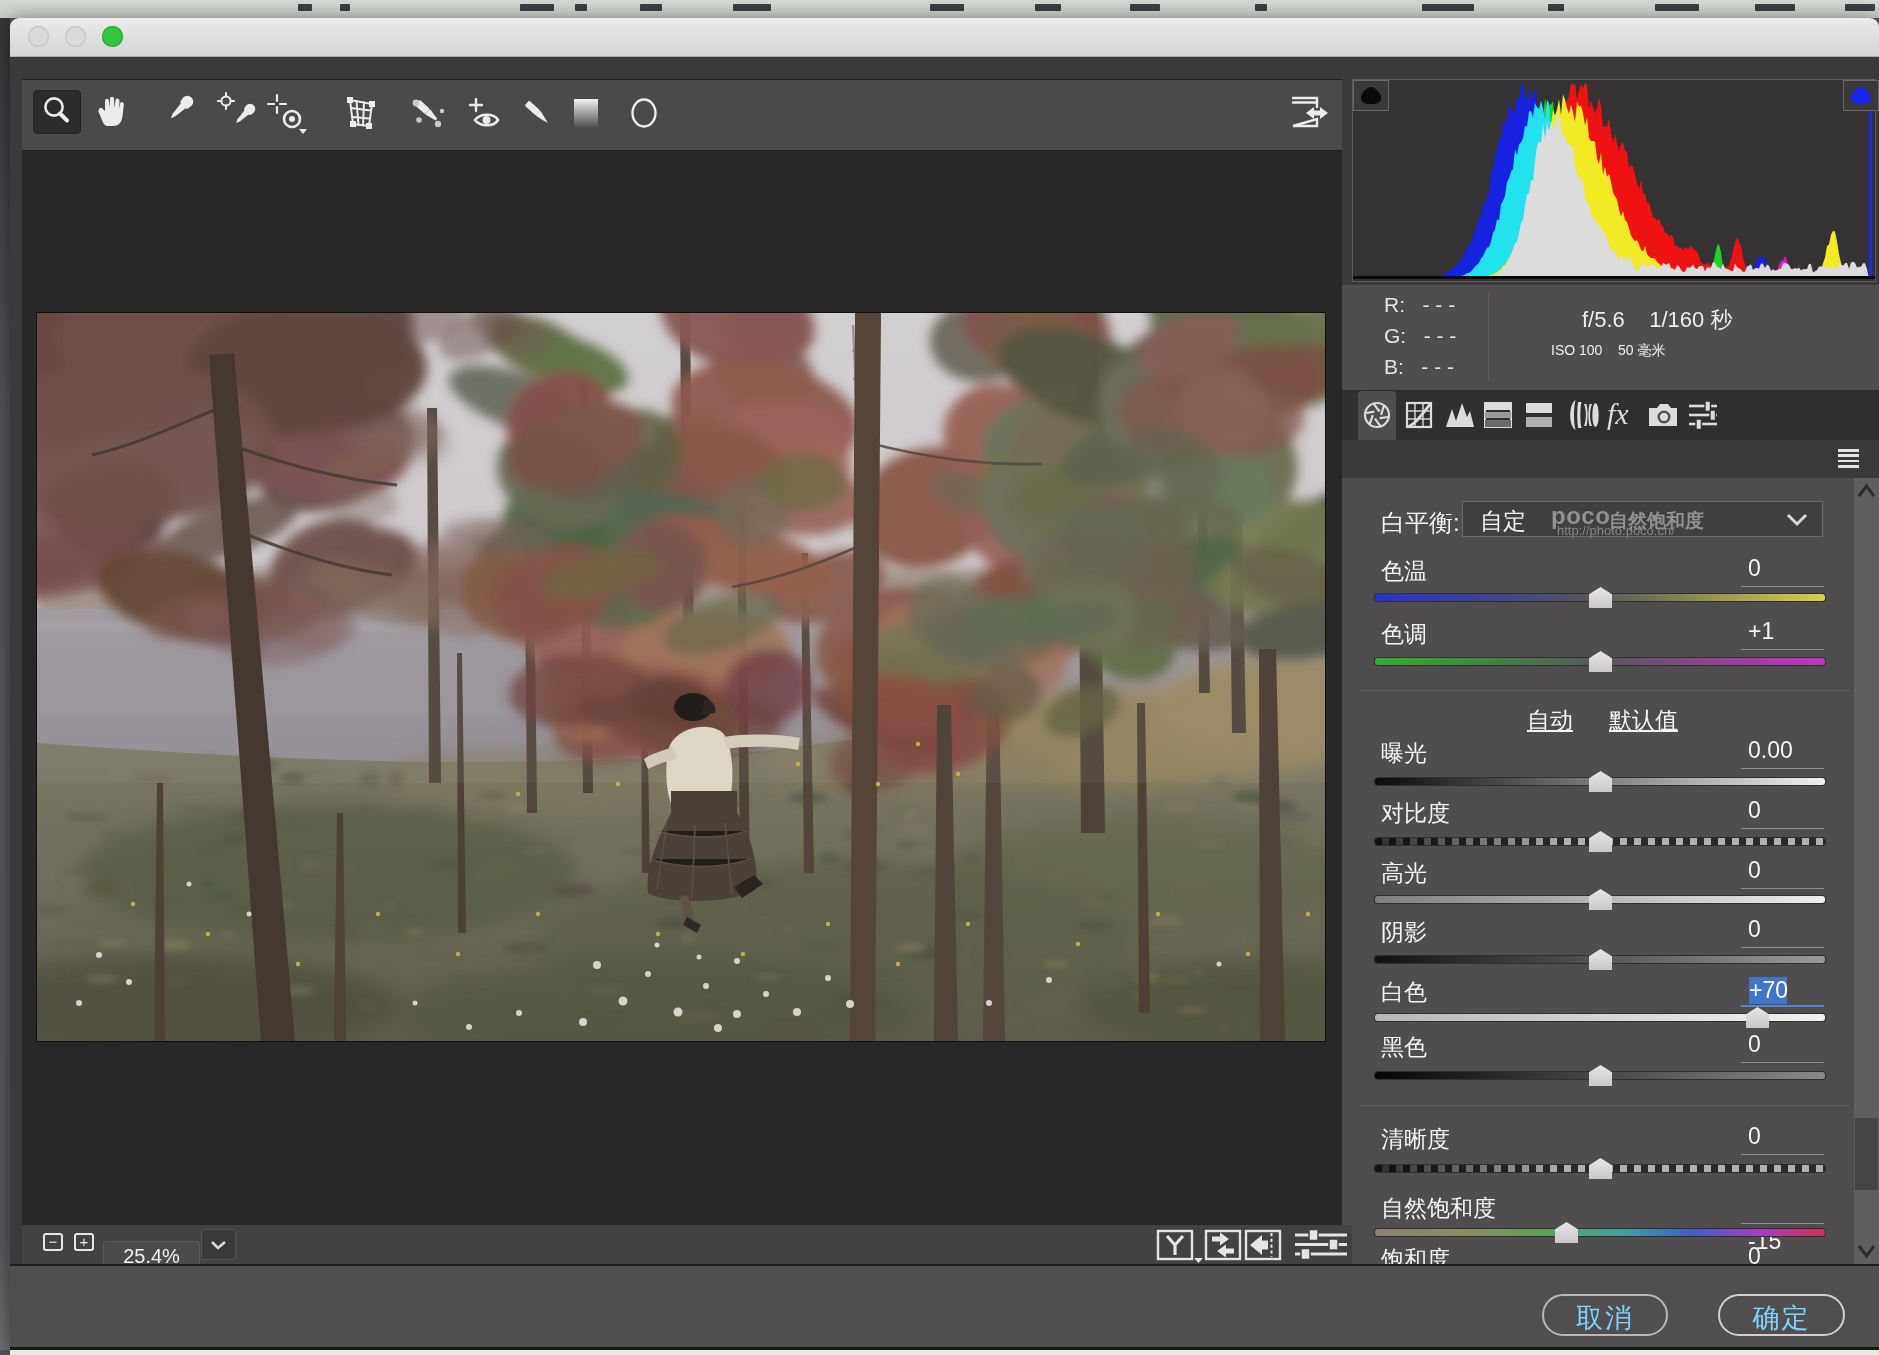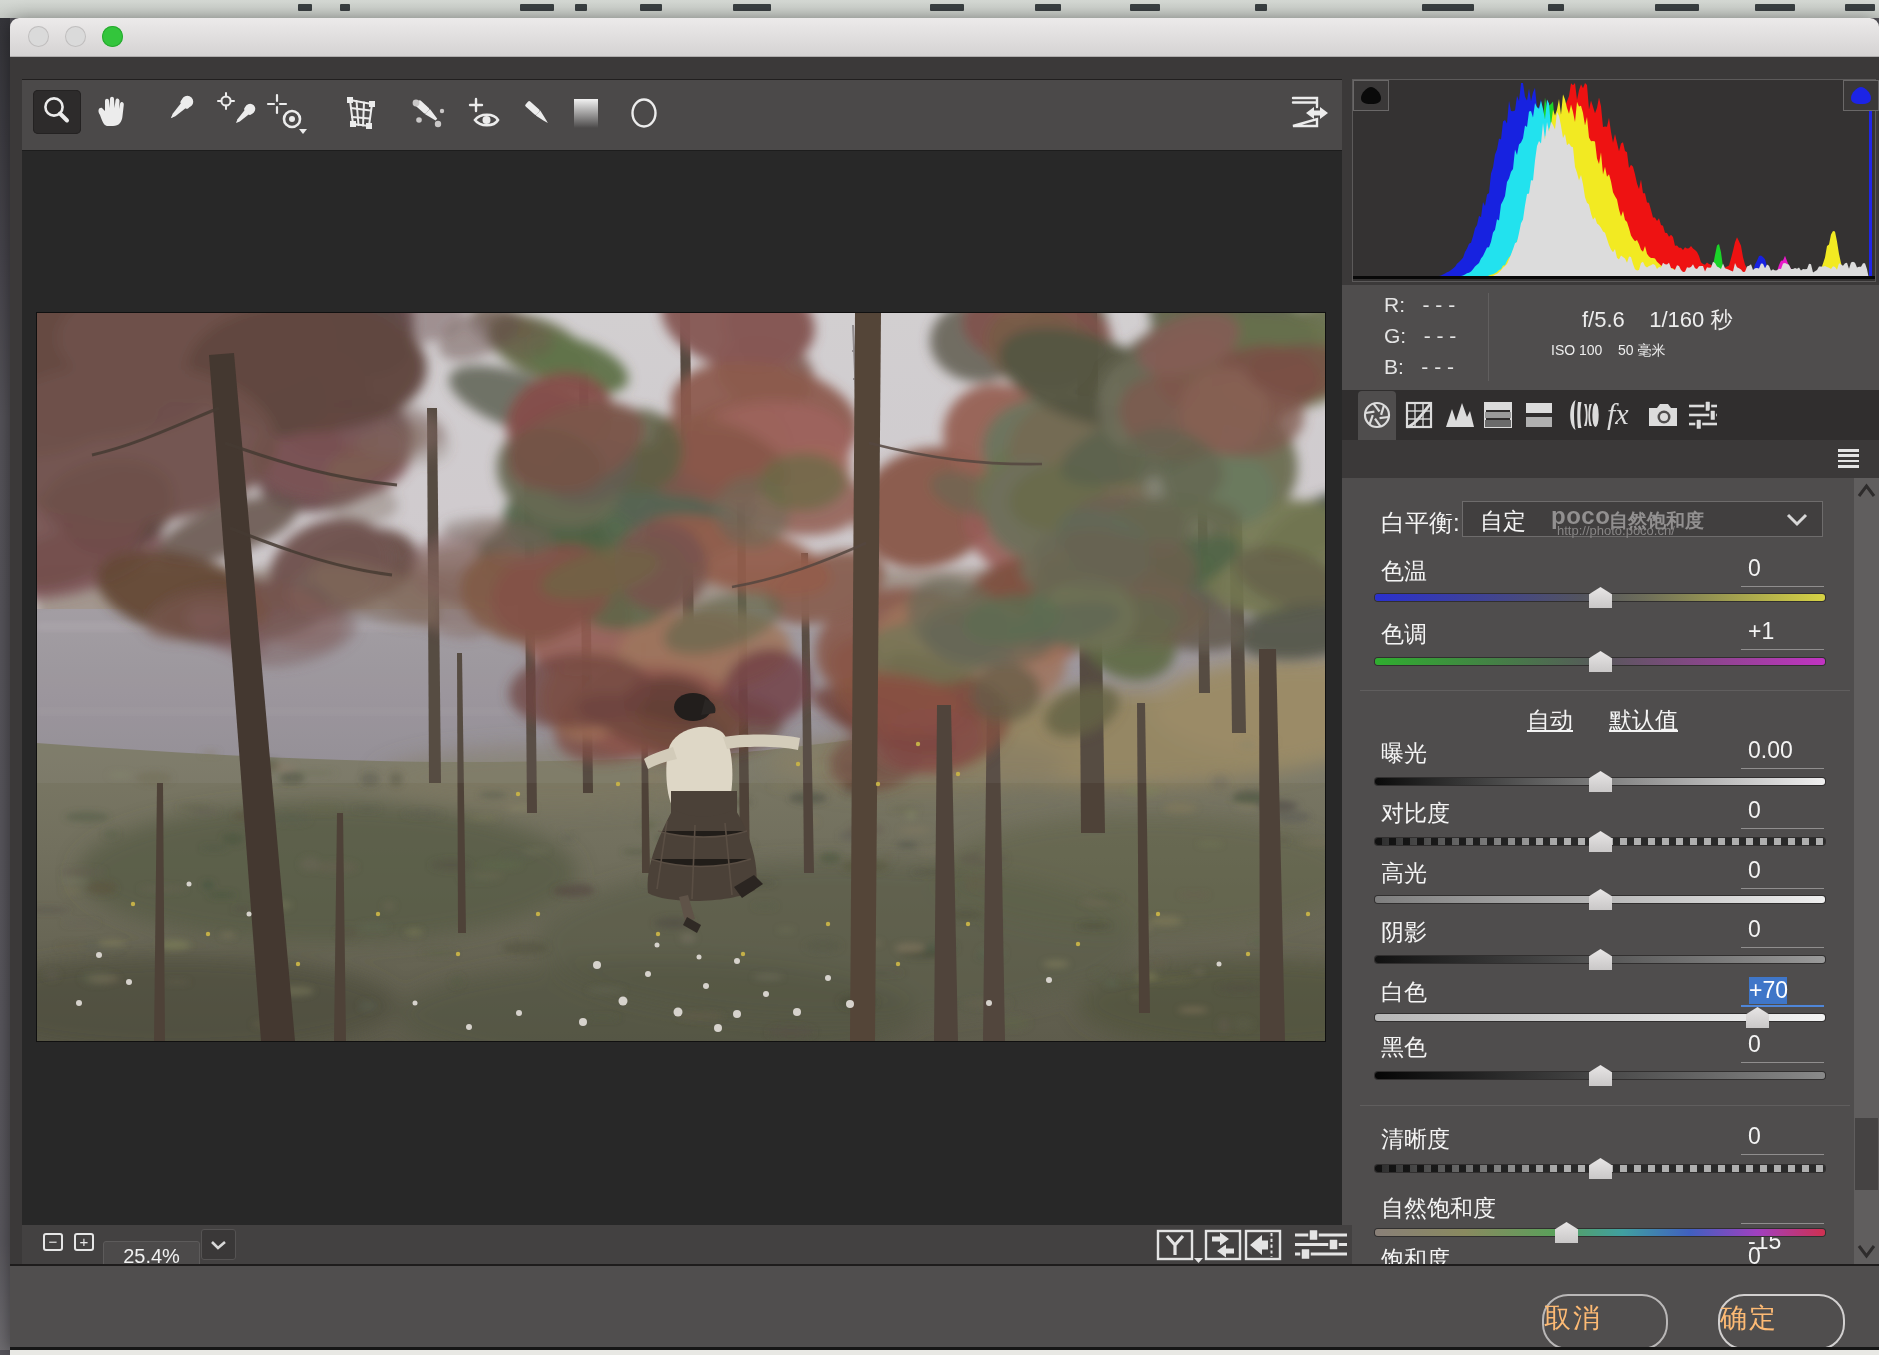--- a/index.html
+++ b/index.html
@@ -21,21 +21,21 @@
 #canvas{left:12px;top:132px;width:1330px;height:1075px;background:#282828;border-top:1px solid #1d1d1d;}
 #photo{left:15px;top:162px;width:1288px;height:728px;background:#d6d2d4;outline:1px solid #101010;}
 
 #statusrow{left:12px;top:1207px;width:1330px;height:39px;background:#434141;}
 .sqbtn{position:absolute;width:20px;height:18px;border:2px solid #e6e6e6;border-radius:3px;color:#e8e8e8;text-align:center;line-height:14px;font-size:15px;}
 #pctbox{left:81px;top:4px;width:97px;height:31px;background:#4c4a4a;border:1px solid #5d5b5b;border-radius:3px;color:#f0f0f0;font-size:20px;text-align:center;line-height:29px;margin-top:12px;}
 #pctdrop{left:179px;top:4px;width:35px;height:31px;background:#3a3838;border:1px solid #555353;border-radius:3px;}
 
 #sepline{left:0;top:1246px;width:1869px;height:2px;background:#1e1c1c;}
 #bottombar{left:0;top:1248px;width:1869px;height:81px;background:#504e4e;}
-.pill{position:absolute;top:28px;height:56px;border:2px solid #b9b7b7;border-radius:26px;color:#fdba74;font-size:27px;text-align:left;line-height:45px;letter-spacing:2px;}
+.pill{position:absolute;top:28px;height:42px;border:2px solid #b9b7b7;border-radius:26px;color:#7dd3fc;font-size:27px;text-align:center;line-height:45px;letter-spacing:2px;}
 #winbottom{left:0;top:1329px;width:1869px;height:3px;background:#161616;}
 
 #panel{left:1332px;top:61px;width:537px;height:1187px;background:#3b3939;}
 #histbox{left:10px;top:0px;width:524px;height:203px;background:#343232;border:1px solid #5c5a5a;}
 #clipL{left:11px;top:1px;width:36px;height:31px;background:#3a3838;border:1px solid #6a6868;}
 #clipR{left:501px;top:1px;width:36px;height:31px;background:#3a3838;border:1px solid #6a6868;}
 #infoarea{left:0px;top:206px;width:537px;height:105px;background:#4f4d4d;}
 #rgbcol{position:absolute;left:42px;top:8px;font-size:21px;color:#e4e4e4;}
 #rgbcol div{height:31px;}
 #vdiv{left:156px;top:5px;width:1px;height:93px;background:#605e5e;}

